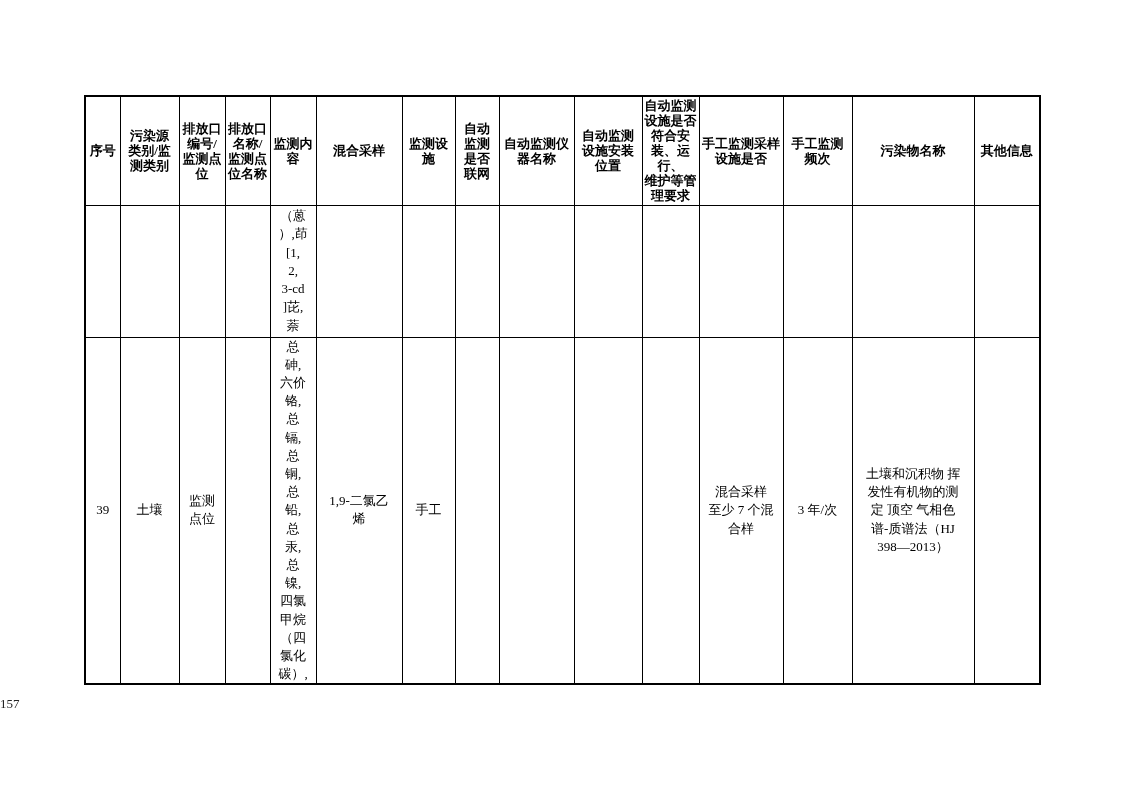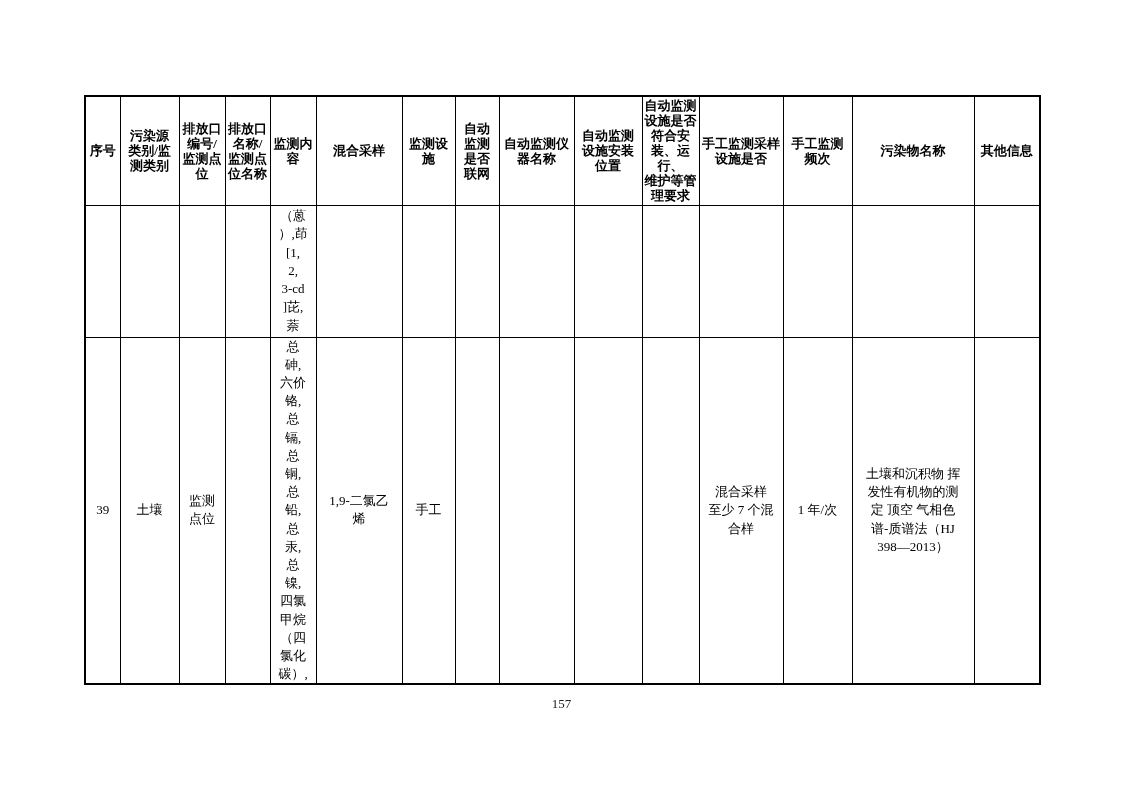--- a/index.html
+++ b/index.html
@@ -43,21 +43,20 @@
     line-height: 18.2px;
   }
   tr.header-row   { height: 109px; }
   tr.row-cont     { height: 132px; }
   tr.row-main     { height: 347px; }
   .page-number {
     position: absolute;
     left: 0;
     right: 0;
     top: 696px;
-    text-align: center;
     font-size: 13px;
     color: #222222;
   }
 </style>
 </head>
 <body>
 
 <div class="page">
 
   <table class="monitoring">
@@ -171,21 +170,21 @@
         <td>1,9-二氯乙
 烯</td>
         <td>手工</td>
         <td></td>
         <td></td>
         <td></td>
         <td></td>
         <td>混合采样
 至少 7 个混
 合样</td>
-        <td>1 年/次</td>
+        <td>3 年/次</td>
         <td>土壤和沉积物 挥
 发性有机物的测
 定 顶空 气相色
 谱-质谱法（HJ
 398—2013）</td>
         <td></td>
       </tr>
     </tbody>
   </table>
 

